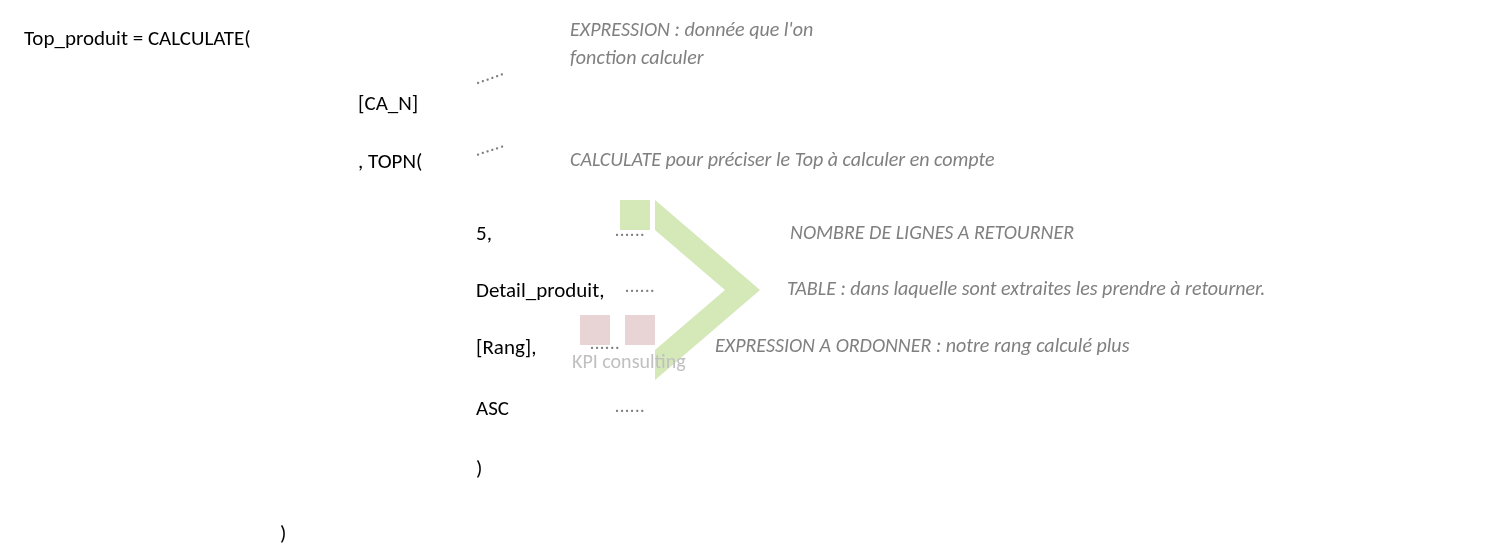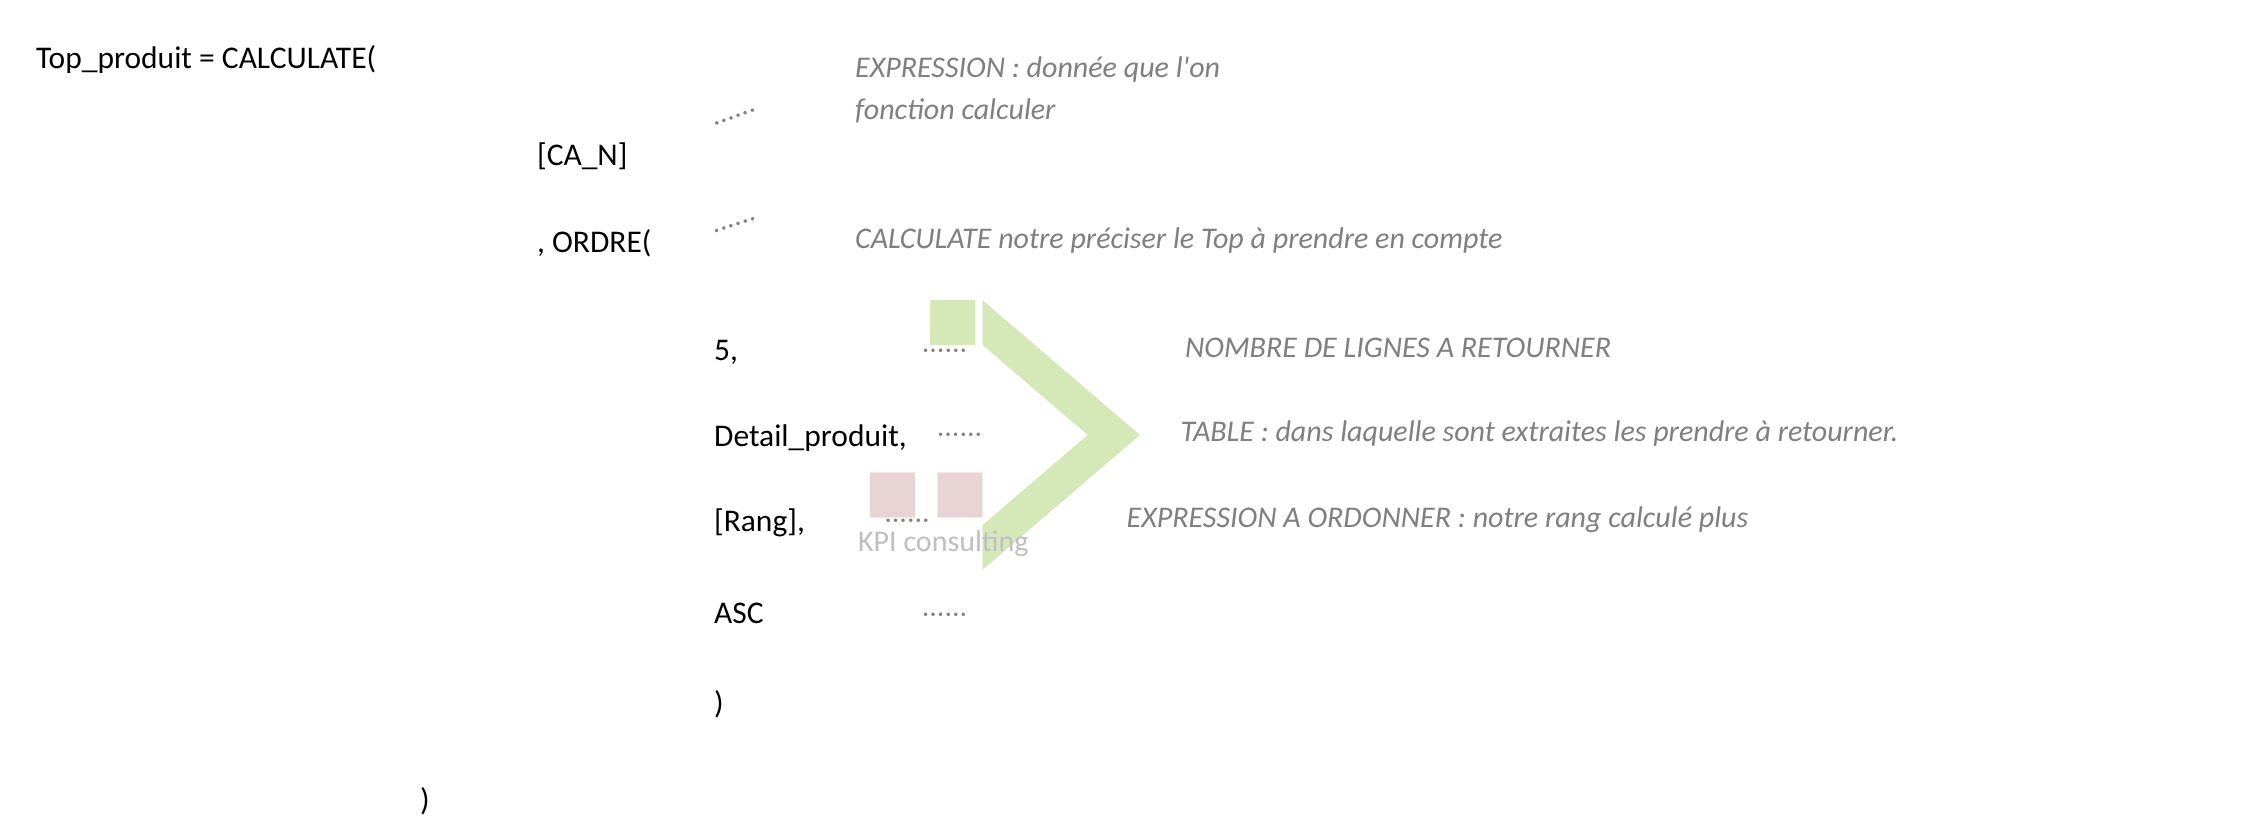--- a/index.html
+++ b/index.html
@@ -59,43 +59,43 @@
   <path d="M 85 5 L 190 95 L 85 185 L 85 155 L 155 95 L 85 35 Z" fill="#d4e8b8"></path>
   <rect x="10" y="120" width="30" height="30" fill="#e8d4d4"></rect>
   <rect x="55" y="120" width="30" height="30" fill="#e8d4d4"></rect>
 </svg>
 <div class="watermark-text">KPI consulting</div>
 
 <div class="content">
 
   <div class="code-fragment" style="left:24px; top:25px;">Top_produit = CALCULATE(</div>
   <div class="code-fragment" style="left:358px; top:90px;">[CA_N]</div>
-  <div class="code-fragment" style="left:358px; top:148px;">, ORDRE(</div>
+  <div class="code-fragment" style="left:358px; top:148px;">, TOPN(</div>
   <div class="code-fragment" style="left:476px; top:220px;">5,</div>
   <div class="code-fragment" style="left:476px; top:277px;">Detail_produit,</div>
   <div class="code-fragment" style="left:476px; top:334px;">[Rang],</div>
   <div class="code-fragment" style="left:476px; top:395px;">ASC</div>
   <div class="code-fragment" style="left:476px; top:455px;">)</div>
   <div class="code-fragment" style="left:280px; top:520px;">)</div>
 
   <div class="dots" style="left:475px; top:68px; transform: rotate(-20deg);">······</div>
   <div class="dots" style="left:475px; top:140px; transform: rotate(-18deg);">······</div>
   <div class="dots" style="left:615px; top:224px;">······</div>
   <div class="dots" style="left:625px; top:280px;">······</div>
   <div class="dots" style="left:590px; top:337px;">······</div>
   <div class="dots" style="left:615px; top:400px;">······</div>
 
-  <div class="annotation" style="left:570px; top:15px;margin-top:16px;">
+  <div class="annotation" style="left:570px; top:15px;">
     <span>EXPRESSION : donnée que l'on</span><br>
     <span>fonction calculer</span>
   </div>
   <div class="annotation" style="left:570px; top:117px;">
     <br>
-    <span>CALCULATE notre préciser le Top à prendre en compte</span>
+    <span>CALCULATE pour préciser le Top à calculer en compte</span>
   </div>
   <div class="annotation" style="left:790px; top:218px;">NOMBRE DE LIGNES A RETOURNER</div>
   <div class="annotation" style="left:787px; top:274px;">TABLE : dans laquelle sont extraites les prendre à retourner.</div>
-  <div class="annotation" style="left:715px; top:331px;margin-left:36px;">EXPRESSION A ORDONNER : notre rang calculé plus</div>
+  <div class="annotation" style="left:715px; top:331px;">EXPRESSION A ORDONNER : notre rang calculé plus</div>
   <div class="annotation" style="left:790px; top:385px;">
     <br>
   </div>
 
 </div>
 
 </body></html>

